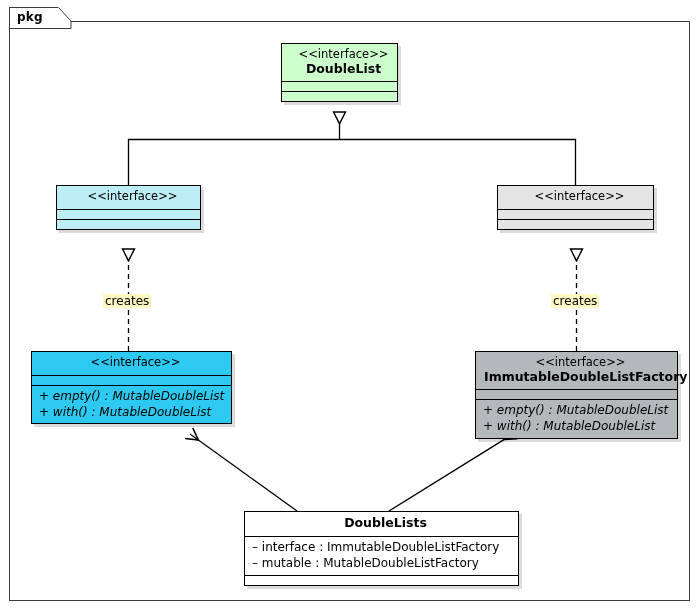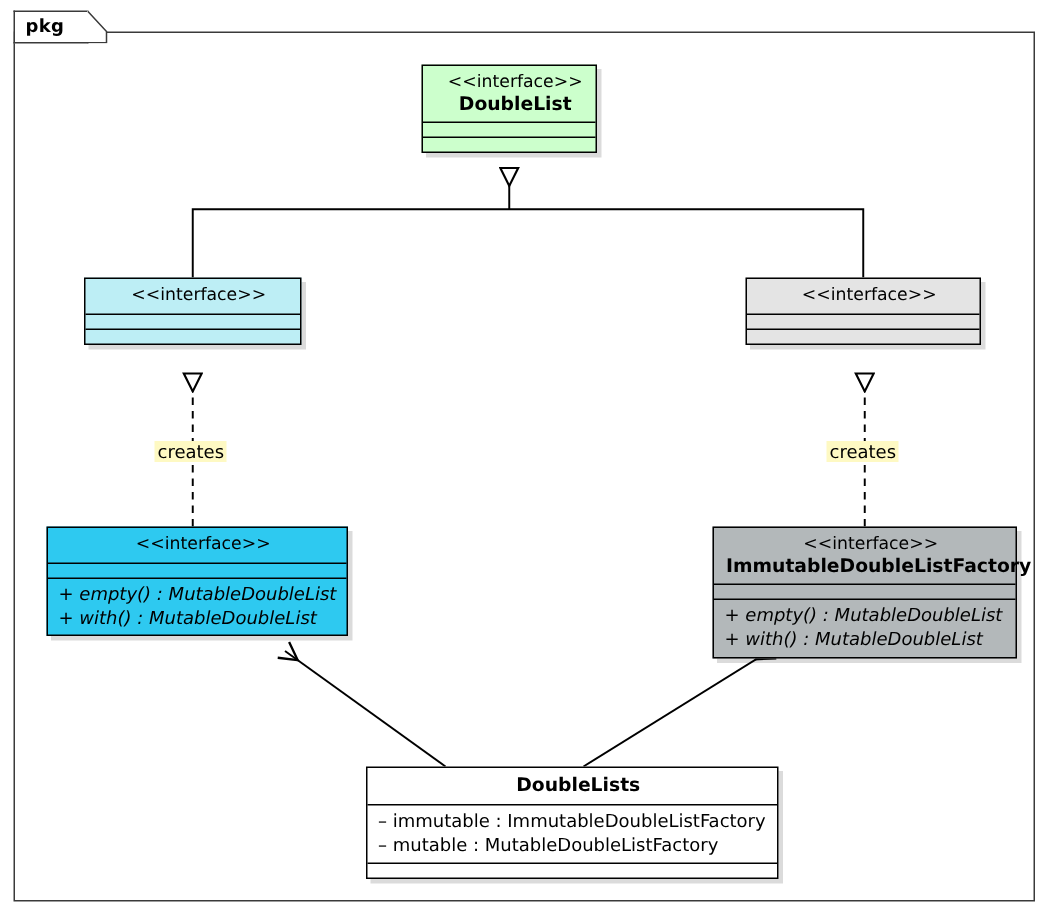--- a/index.html
+++ b/index.html
@@ -248,21 +248,21 @@
       <div class="member italic">+ with() : MutableDoubleList</div>
     </div>
   </div>
 
   <div class="node fill-white" id="node-doublelists">
     <div class="hdr">
       <div class="nm">DoubleLists</div>
     </div>
     <div class="sep"></div>
     <div class="compartment">
-      <div class="member">– immutable : ImmutableDoubleListFactory</div>
+      <div class="member">– interface : ImmutableDoubleListFactory</div>
       <div class="member">– mutable : MutableDoubleListFactory</div>
     </div>
     <div class="sep"></div>
     <div class="compartment empty"></div>
   </div>
 
   <div class="edge-label" id="label-creates-left">creates</div>
   <div class="edge-label" id="label-creates-right">creates</div>
 
 </div>

